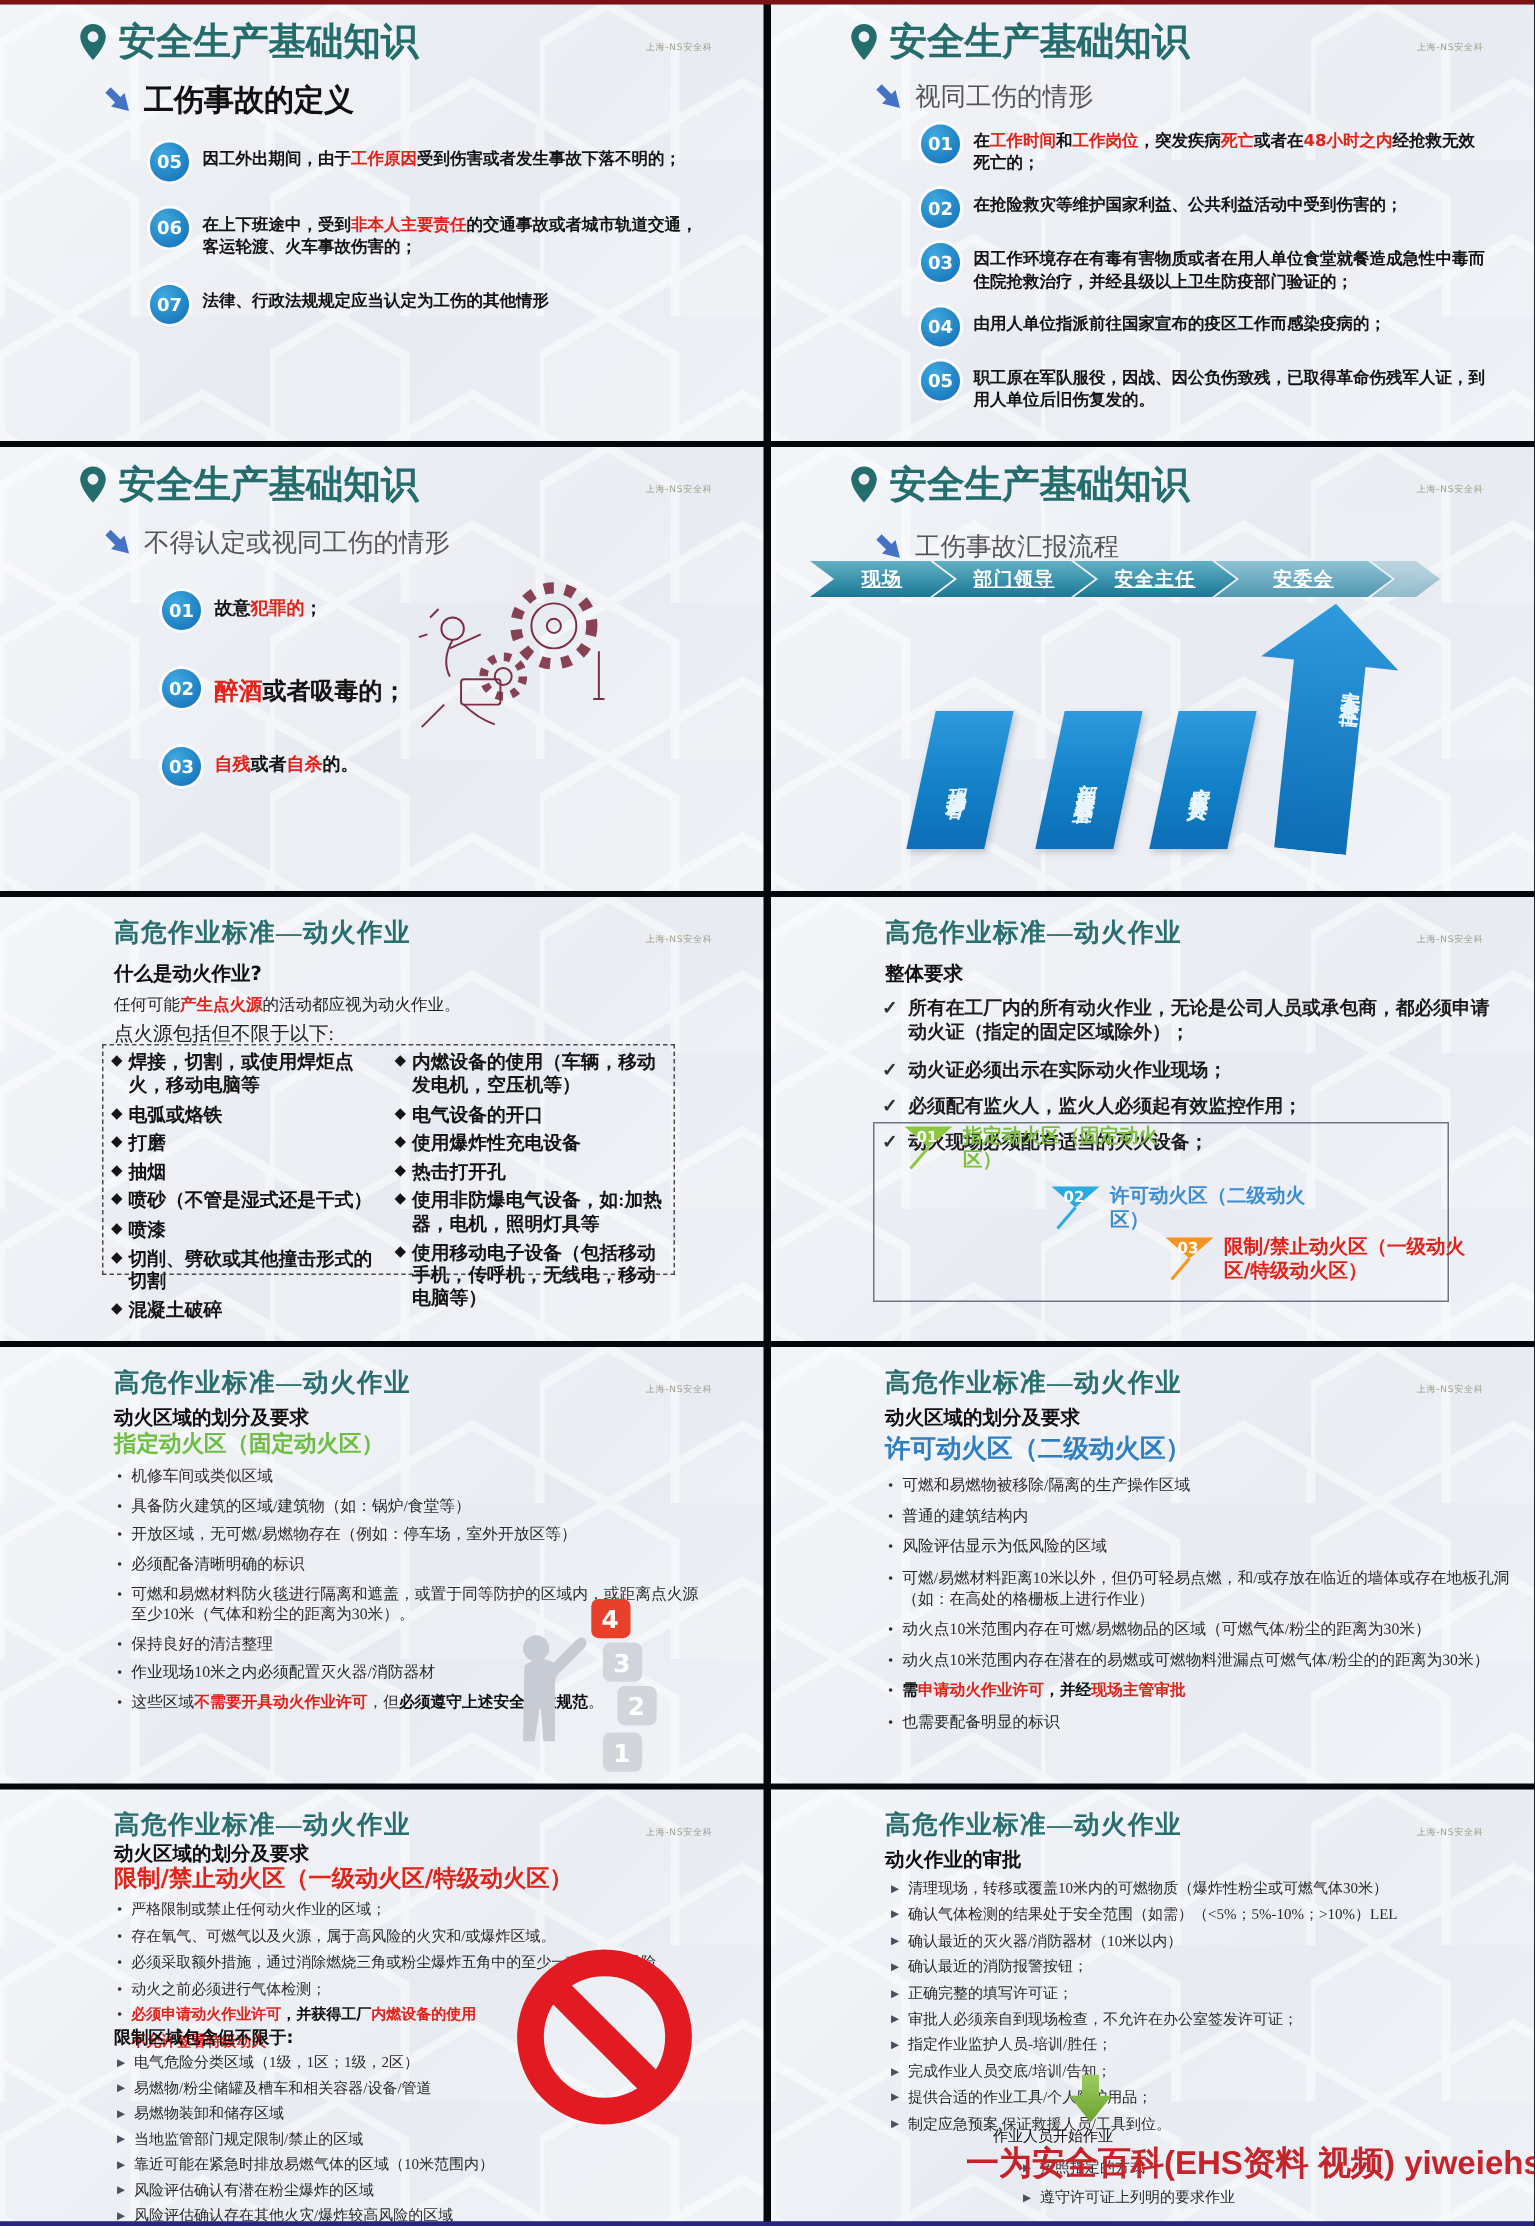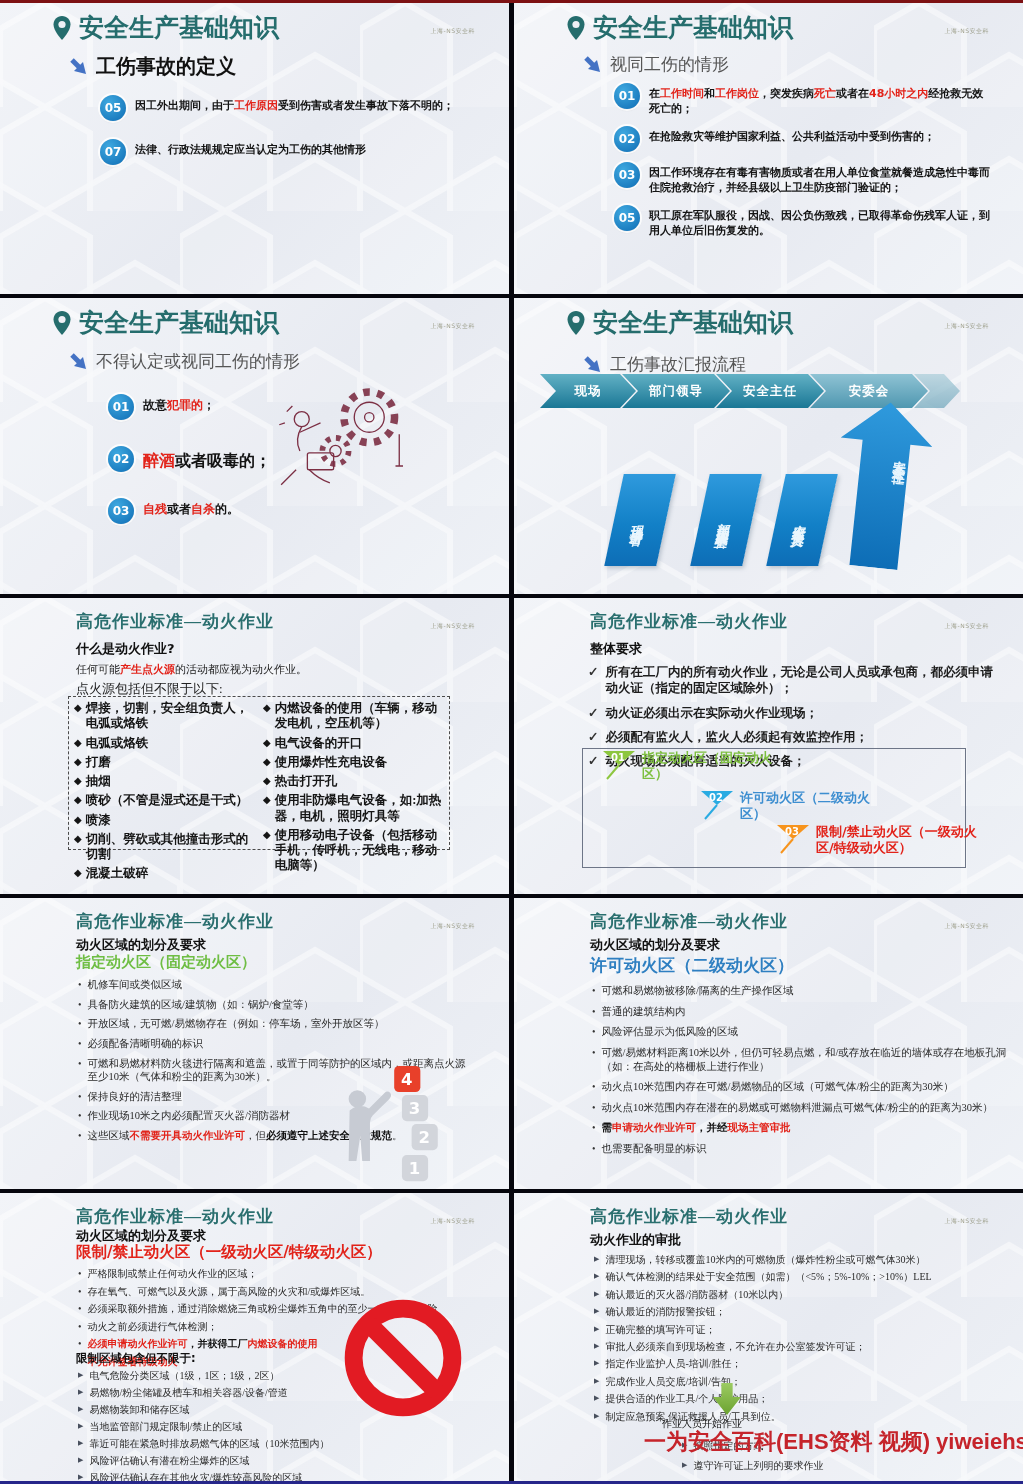--- a/index.html
+++ b/index.html
@@ -48,23 +48,23 @@
   .zone{display:flex;gap:6px;align-items:flex-start;}
   .zlabel{font-weight:bold;font-size:13px;line-height:1.25;}
   .zl-green{color:#7dbf3f;}
   .zl-blue{color:#3d8ed0;}
   .zl-red{color:#e2231a;}
   .blist .bitem{display:flex;gap:6px;font-family:"Liberation Serif","DejaVu Serif",serif;
          font-size:10.5px;color:#2a2a2a;line-height:1.3;}
   .bdot{flex:0 0 auto;color:#333;font-size:10px;}
   .barrow{flex:0 0 auto;color:#49505e;font-size:7px;padding-top:2px;}
   .chevrow{display:flex;align-items:center;}
-  .chev{height:34px;display:flex;align-items:center;justify-content:center;color:#fff;
+  .chev{height:24px;display:flex;align-items:center;justify-content:center;color:#fff;
         font-weight:bold;font-size:12.5px;letter-spacing:1px;margin-left:-14px;
-        clip-path:polygon(0 0,calc(100% - 16px) 0,100% 50%,calc(100% - 16px) 100%,0 100%,16px 50%);}
+        clip-path:polygon(0 0,calc(100% - 16px) 0,100% 50%,calc(100% - 16px) 100%,0 100%,16px 50%);text-decoration:underline;}
   .chev:first-child{margin-left:0;}
   .chev-a{background:linear-gradient(180deg,#62b1c5,#1a7795);}
   .chev-b{background:linear-gradient(180deg,#8fc3d4,#4f97b0);}
   .chev-tail{background:linear-gradient(180deg,#aecfdb,#74a9bd);opacity:.75;}
   .fbar{width:52px;height:92px;transform:skewX(-12deg);
         background:linear-gradient(180deg,#2f9add 0%,#1280c7 55%,#0d6db6 100%);
         display:flex;align-items:center;justify-content:center;overflow:hidden;
         box-shadow:2px 2px 4px rgba(90,110,130,.35);}
   .fbar span{writing-mode:vertical-rl;color:#eaf6fd;font-weight:bold;font-size:13px;
              letter-spacing:2px;line-height:1;}
@@ -110,20 +110,24 @@
         </svg>
       <span>工伤事故的定义</span>
     </div>
     <div class="numlist" style="left:100px;top:92px;width:372px">
 
     <div class="numrow" style="margin-bottom:18px">
           <div class="numcirc">05</div>
           <div class="numtext"><span>因工外出期间，由于</span><span class="s-red">工作原因</span><span>受到伤害或者发生事故下落不明的；</span></div>
         </div>
         <div class="numrow" style="margin-bottom:18px">
+          <div class="numcirc">06</div>
+          <div class="numtext"><span>在上下班途中，受到</span><span class="s-red">非本人主要责任</span><span>的交通事故或者城市轨道交通，客运轮渡、火车事故伤害的；</span></div>
+        </div>
+        <div class="numrow" style="margin-bottom:18px">
           <div class="numcirc">07</div>
           <div class="numtext"><span>法律、行政法规规定应当认定为工伤的其他情形</span></div>
         </div>
       </div>
   </section>
 
   <section class="slide" style="left:514px;top:3px;width:509px;height:291px">
       <svg class="hexbg" xmlns="http://www.w3.org/2000/svg">
         <defs>
           <path id="hx1" d="M0 26 L45 0 L90 26 L90 78 L45 104 L0 78 Z"></path>
@@ -158,20 +162,24 @@
           <div class="numcirc">01</div>
           <div class="numtext"><span>在</span><span class="s-red">工作时间</span><span>和</span><span class="s-red">工作岗位</span><span>，突发疾病</span><span class="s-red">死亡</span><span>或者在</span><span class="s-red">48小时之内</span><span>经抢救无效死亡的；</span></div>
         </div>
         <div class="numrow" style="margin-bottom:10px">
           <div class="numcirc">02</div>
           <div class="numtext"><span>在抢险救灾等维护国家利益、公共利益活动中受到伤害的；</span></div>
         </div>
         <div class="numrow" style="margin-bottom:10px">
           <div class="numcirc">03</div>
           <div class="numtext"><span>因工作环境存在有毒有害物质或者在用人单位食堂就餐造成急性中毒而住院抢救治疗，并经县级以上卫生防疫部门验证的；</span></div>
+        </div>
+        <div class="numrow" style="margin-bottom:10px">
+          <div class="numcirc">04</div>
+          <div class="numtext"><span>由用人单位指派前往国家宣布的疫区工作而感染疫病的；</span></div>
         </div>
         <div class="numrow" style="margin-bottom:10px">
           <div class="numcirc">05</div>
           <div class="numtext"><span>职工原在军队服役，因战、因公负伤致残，已取得革命伤残军人证，到用人单位后旧伤复发的。</span></div>
         </div>
       </div>
   </section>
 
   <section class="slide" style="left:0;top:298px;width:509px;height:296px">
       <svg class="hexbg" xmlns="http://www.w3.org/2000/svg">
@@ -310,21 +318,21 @@
     <div class="smtitle">高危作业标准—动火作业</div>
     <div class="h-black" style="left:76px;top:42px">什么是动火作业?</div>
     <div class="serifp" style="left:76px;top:64px;font-size:11px"><span>任何可能</span><span class="s-rb">产生点火源</span><span>的活动都应视为动火作业。</span></div>
     <div class="serifp" style="left:76px;top:82px;font-size:13px">点火源包括但不限于以下:</div>
     <div class="dashbox" style="left:68px;top:98px;width:380px;height:152px"></div>
     <div class="dcols" style="left:74px;top:103px;width:372px">
       <div class="dcol">
 
       <div class="ditem">
             <span class="dmark">◆</span>
-            <span><span>焊接，切割，安全组负责人，电弧或烙铁</span></span>
+            <span><span>焊接，切割，或使用焊炬点火，移动电脑等</span></span>
           </div>
           <div class="ditem">
             <span class="dmark">◆</span>
             <span><span>电弧或烙铁</span></span>
           </div>
           <div class="ditem">
             <span class="dmark">◆</span>
             <span><span>打磨</span></span>
           </div>
           <div class="ditem">

